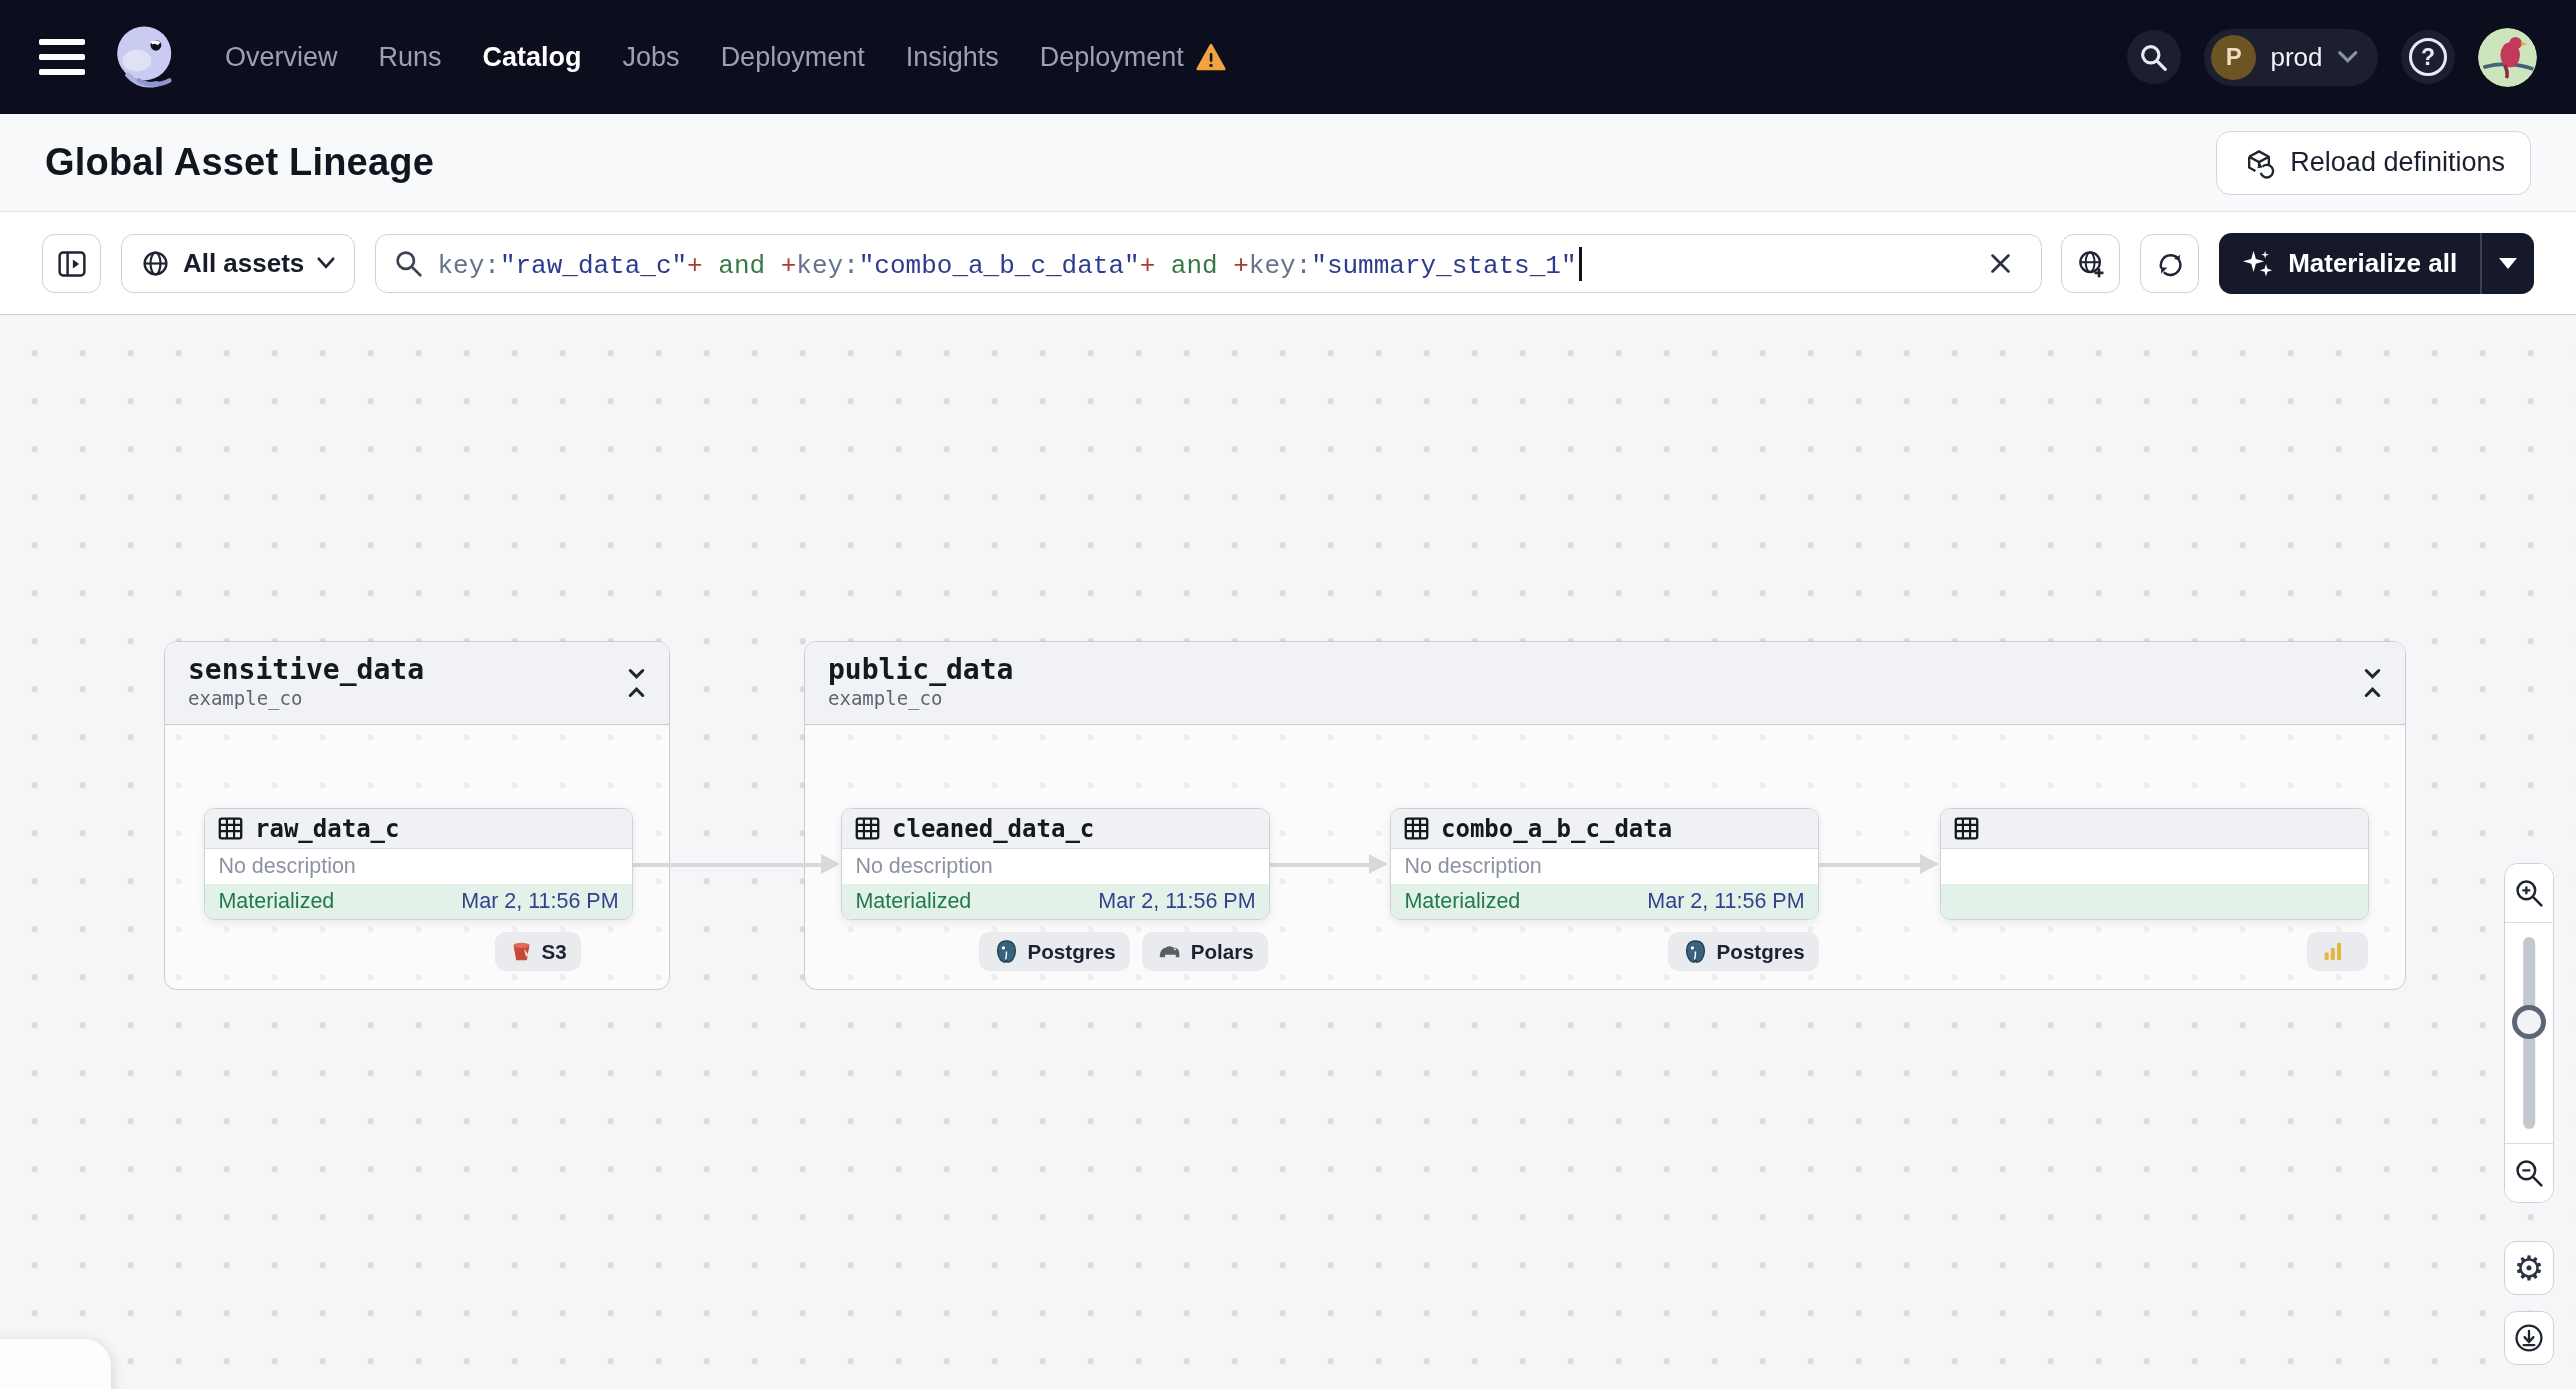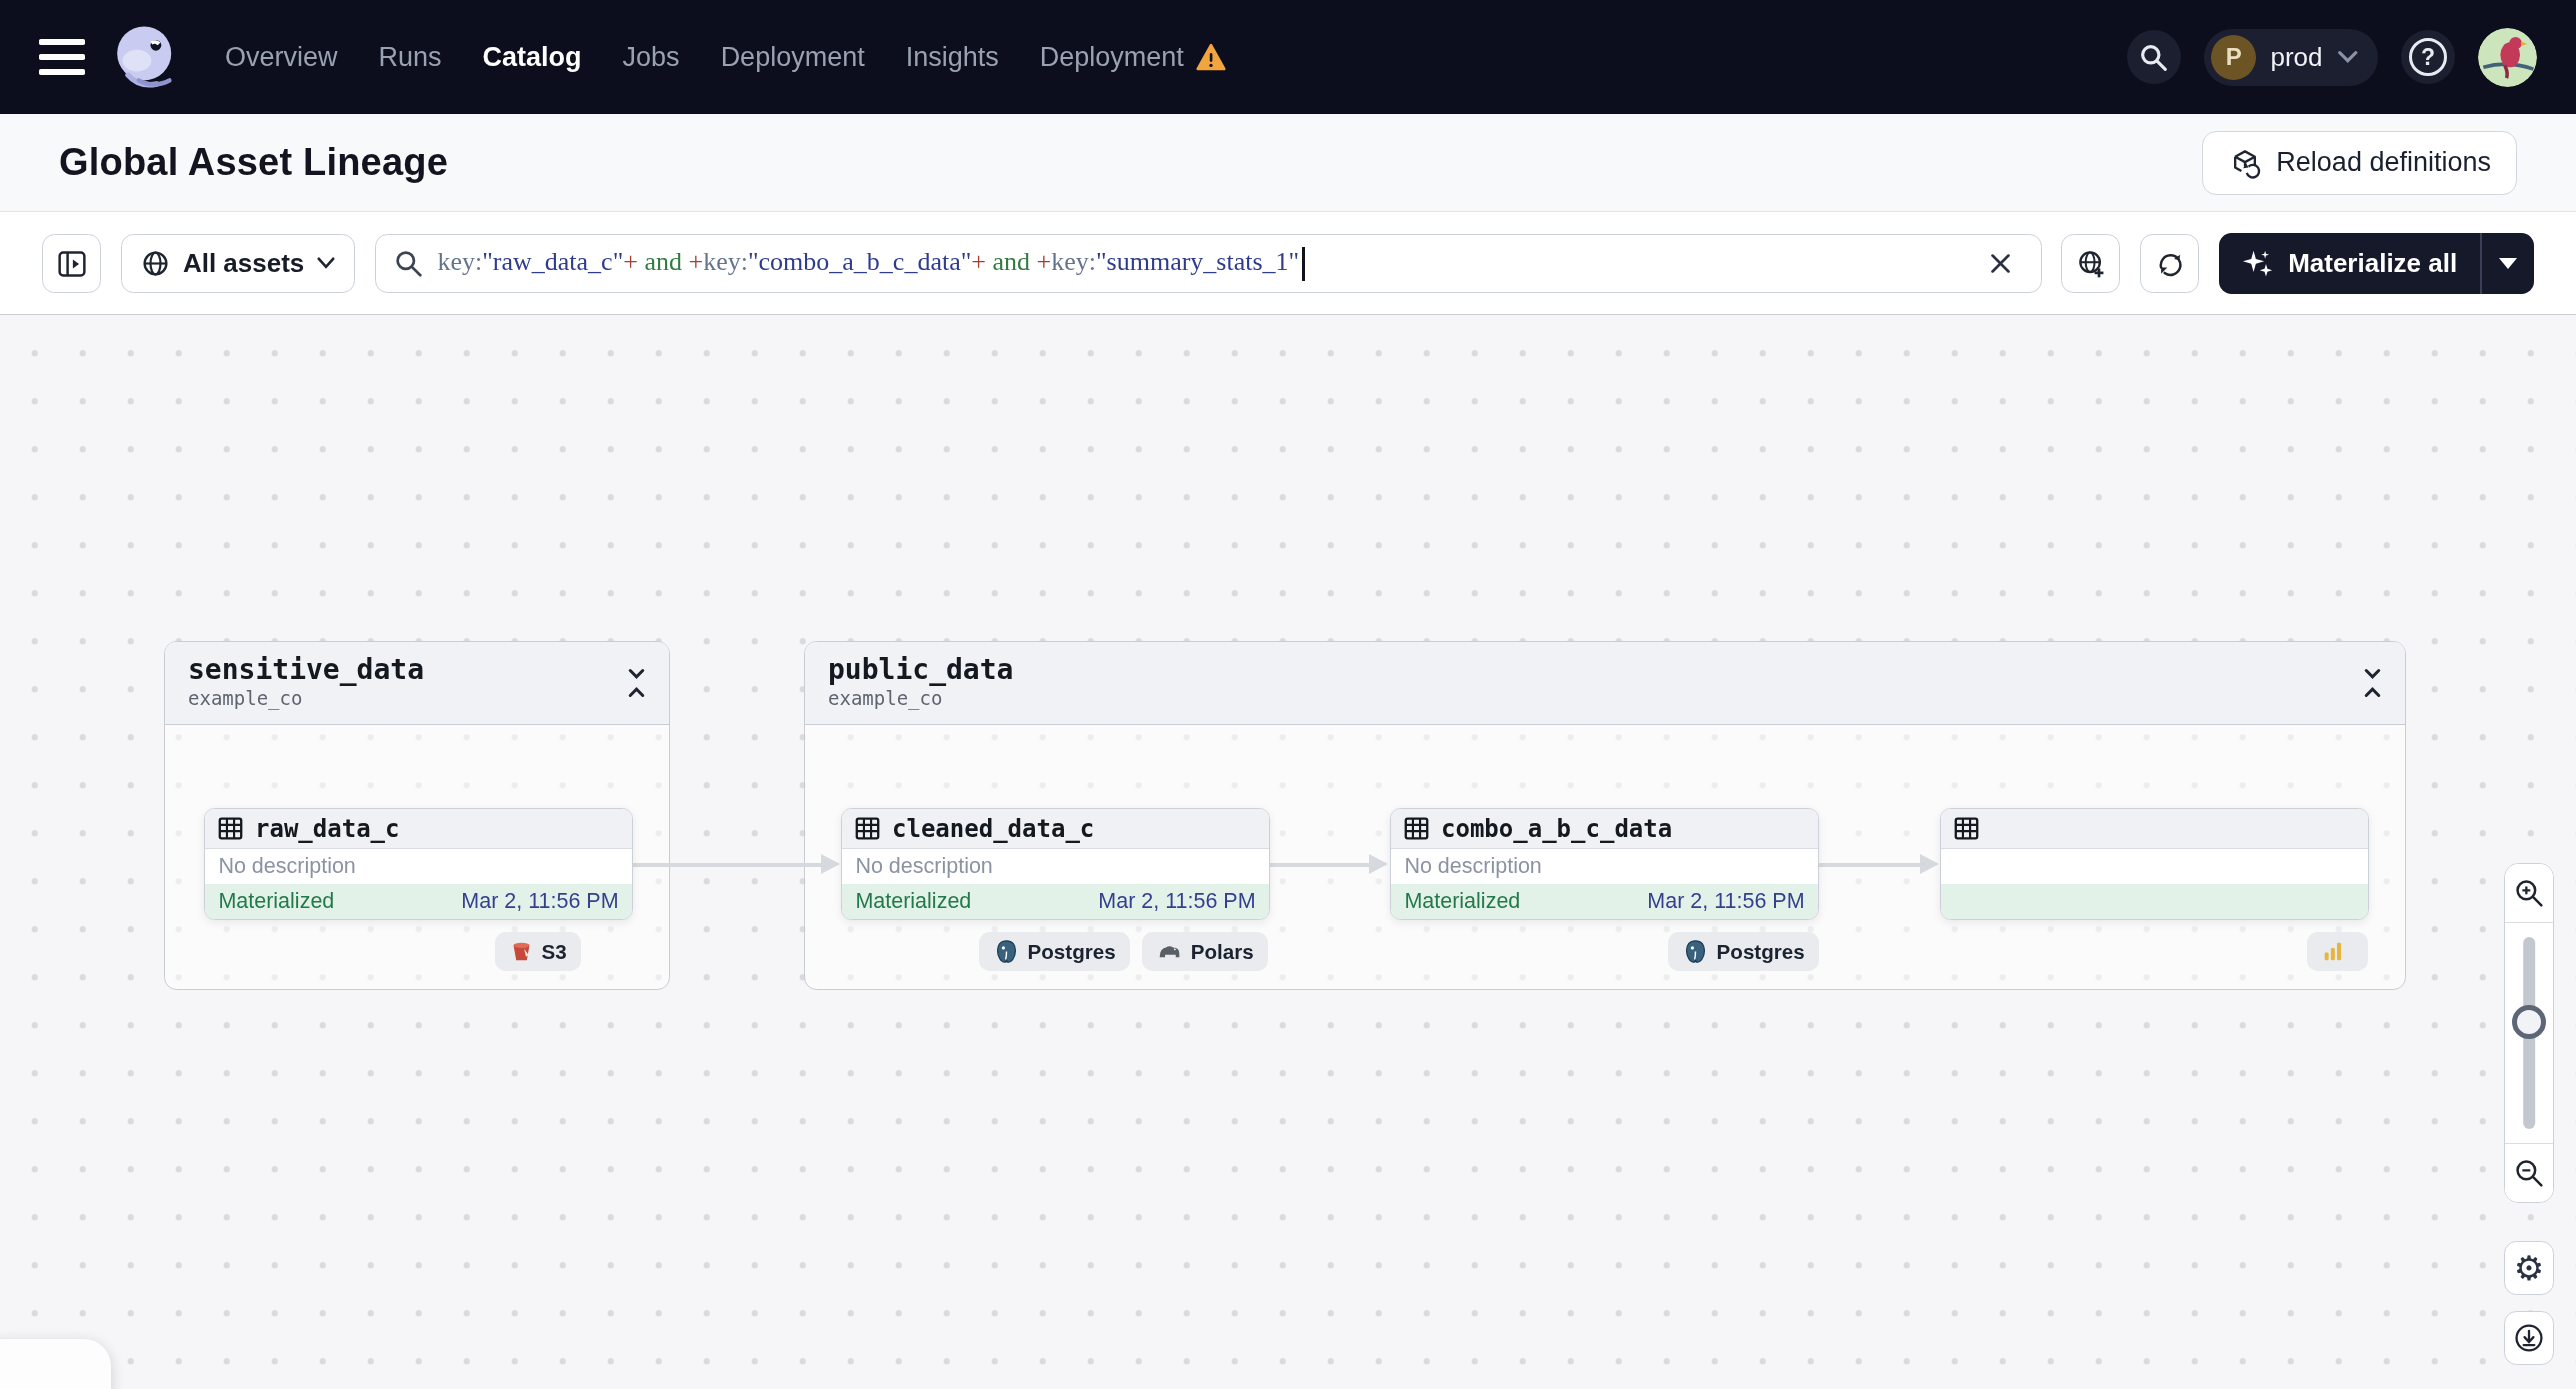--- a/index.html
+++ b/index.html
@@ -20,35 +20,35 @@
   .nav-right { display:flex; align-items:center; gap:23px; }
   .icon-circle-btn { width:54px; height:54px; border-radius:50%; background:#1b1f30; display:flex; align-items:center; justify-content:center; cursor:pointer; }
   .env-pill { height:57px; border-radius:30px; background:#1b1f30; display:flex; align-items:center; gap:14.3px; padding:0 19.7px 0 7.2px; cursor:pointer; }
   .env-avatar { width:45px; height:45px; border-radius:50%; background:#6d5424; color:#e9ddbf; font-size:24px; font-weight:700; display:flex; align-items:center; justify-content:center; }
   .env-name { color:#f2f3f6; font-size:26px; }
   .help-ring { width:38px; height:38px; border:3.1px solid #e8eaf2; border-radius:50%; color:#e8eaf2; font-size:23px; font-weight:700; display:flex; align-items:center; justify-content:center; }
   .user-avatar { width:59px; height:59px; border-radius:50%; overflow:hidden; cursor:pointer; }
 
   
   .page-header { position:absolute; top:114px; left:0; right:0; height:98px; background:#f8f9fb;
-                 border-bottom:0.9px solid #e3e5ea; display:flex; align-items:center; padding:0 59px; }
+                 border-bottom:0.9px solid #e3e5ea; display:flex; align-items:center; padding:0 45px; }
   .page-title { font-size:38px; font-weight:700; color:#12151f; letter-spacing:0.2px; }
   .reload-btn { margin-left:auto; height:64px; background:#ffffff; border:1.8px solid #d2d6de; border-radius:14.3px;
                 display:flex; align-items:center; gap:14.3px; padding:0 25px; font-size:27px; color:#1a202e; cursor:pointer; }
 
   
   .filter-bar { position:absolute; top:213px; left:0; right:0; height:102px; background:#ffffff;
                 border-bottom:1.8px solid #c9ccd3; display:flex; align-items:center; padding:0 42px; gap:19.7px; }
   .sq-btn { height:59px; min-width:59px; background:#fff; border:1.8px solid #ccd1d9; border-radius:12.5px;
             display:flex; align-items:center; justify-content:center; cursor:pointer; }
   .scope-btn { height:59px; background:#fff; border:1.8px solid #ccd1d9; border-radius:12.5px; display:flex;
                align-items:center; gap:12.5px; padding:0 19.7px; font-size:26px; font-weight:600; color:#171c28; cursor:pointer; }
   .search-box { flex:1; height:59px; border:1.8px solid #ccd1d9; border-radius:12.5px; display:flex; align-items:center;
                 padding:0 18px; gap:14.3px; background:#fff; }
-  .query { font-family:Liberation Serif, serif; font-size:26px; display:flex; align-items:flex-start; }
+  .query { font-family:Liberation Mono, monospace; font-size:26px; display:flex; align-items:flex-end; }
   .query span { white-space:pre; }
   .q-key { color:#64748c; }
   .q-str { color:#2e3c8e; }
   .q-op  { color:#a63d2f; }
   .q-and { color:#357a43; }
   .cursor { display:inline-block; width:2.7px; height:34px; background:#10131c; margin-left:2.7px; }
   .clear-x { margin-left:auto; cursor:pointer; display:flex; align-items:center; justify-content:center; width:45px; height:45px; }
   .materialize { height:61px; border-radius:12.5px; background:#151929; color:#fff; display:flex; align-items:stretch; cursor:pointer; overflow:hidden; }
   .materialize-main { display:flex; align-items:center; gap:14.3px; padding:0 23px; font-size:26px; font-weight:600; }
   .materialize-split { width:1.8px; background:#3a4056; }

